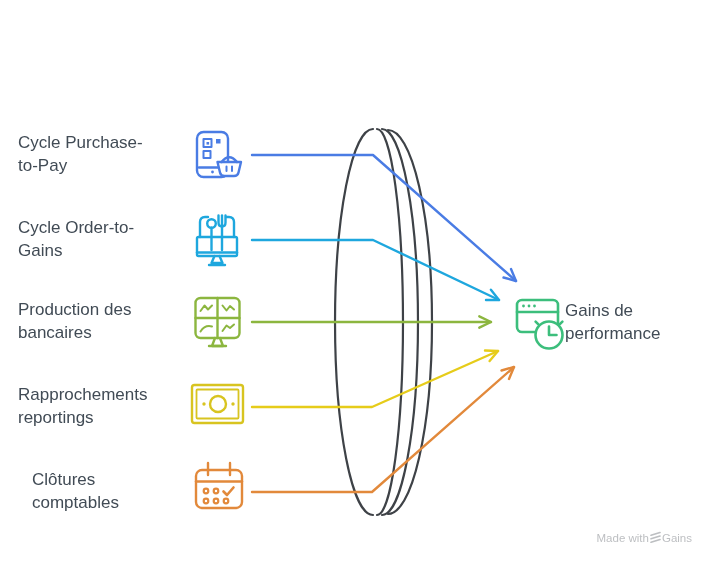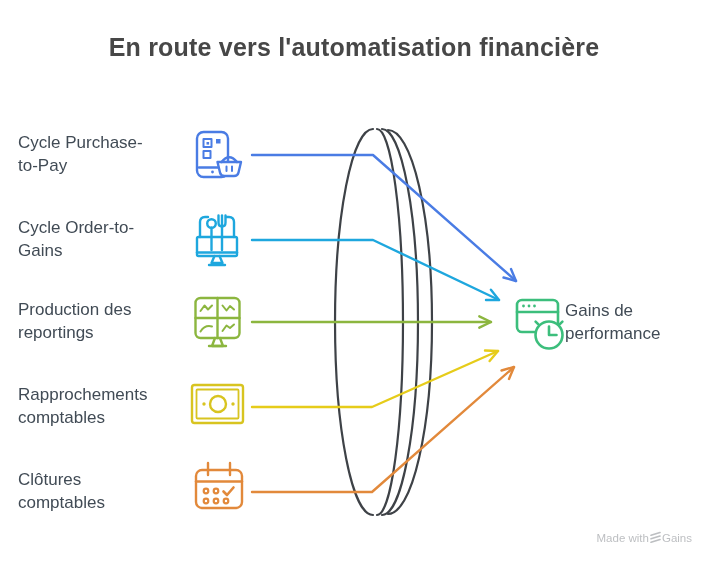--- a/index.html
+++ b/index.html
@@ -22,21 +22,20 @@
     position:absolute; right:16px; bottom:20px;
     display:flex; align-items:center; 
     font-size:11.5px; color:#BDBFC2;
   }
 </style>
 </head>
 <body>
 
 <div class="stage">
 
-  <h1 class="title">En route vers l'automatisation financière</h1>
 
   <svg class="overlay" width="708" height="564" viewBox="0 0 708 564">
     <g fill="none" stroke="#3E4247" stroke-width="2.2" stroke-linecap="round">
       <path d="M373 129 A 38 193 0 0 0 373 515"></path>
       <path d="M377 129 A 26 193 0 0 1 377 515"></path>
       <path d="M382 129 A 36 193 0 0 1 382 515"></path>
       <path d="M388 130 A 44 192 0 0 1 388 514"></path>
     </g>
     <g fill="none" stroke-width="2.4" stroke-linecap="round" stroke-linejoin="round">
       <g stroke="#4A7CE4">
@@ -97,44 +96,44 @@
     <rect x="7.5" y="8" width="44" height="40" rx="5"></rect>
     <path d="M29.5 8 V48 M7.5 28 H51.5"></path>
     <path d="M12.5 21 L16.5 15.5 L20 19.5 L24 15.5" stroke-width="2"></path>
     <path d="M34.5 15.5 L38.5 20.5 L42 16 L46 19.5" stroke-width="2"></path>
     <path d="M12.5 41.5 Q17 34.5 24 36.5" stroke-width="2"></path>
     <path d="M34.5 41 L38.5 35.5 L42 38 L46 34.5" stroke-width="2"></path>
     <path d="M27 48 L24 56 H35 L32 48"></path>
     <path d="M21 56 H38"></path>
   </svg>
   <div class="label" style="left:18px; top:299px; width:172px;">Production des
-reportings</div>
+bancaires</div>
 
   <svg class="icon" style="left:186px; top:376px;" width="62" height="56" viewBox="0 0 62 56" fill="none" stroke="#D8C420" stroke-width="2.4" stroke-linecap="round" stroke-linejoin="round">
     <rect x="6" y="9" width="51" height="38" rx="2.5"></rect>
     <rect x="10.5" y="13.5" width="42" height="29" rx="1" stroke-width="1.8"></rect>
     <circle cx="32" cy="28" r="8"></circle>
     <circle cx="18" cy="28" r="1.7" fill="#D8C420" stroke="none"></circle>
     <circle cx="47" cy="28" r="1.7" fill="#D8C420" stroke="none"></circle>
   </svg>
   <div class="label" style="left:18px; top:384px; width:172px;">Rapprochements
-comptables</div>
+reportings</div>
 
   <svg class="icon" style="left:188px; top:458px;" width="62" height="62" viewBox="0 0 62 62" fill="none" stroke="#E2893B" stroke-width="2.4" stroke-linecap="round" stroke-linejoin="round">
     <rect x="8" y="12" width="46" height="38" rx="6"></rect>
     <path d="M8 23.5 H54"></path>
     <path d="M20 5 V17 M42 5 V17"></path>
     <circle cx="18" cy="33" r="2.3" stroke-width="2.2"></circle>
     <circle cx="28" cy="33" r="2.3" stroke-width="2.2"></circle>
     <path d="M35.5 33.5 L39 37 L45.5 29.5" stroke-width="2.6"></path>
     <circle cx="18" cy="43" r="2.3" stroke-width="2.2"></circle>
     <circle cx="28" cy="43" r="2.3" stroke-width="2.2"></circle>
     <circle cx="38" cy="43" r="2.3" stroke-width="2.2"></circle>
   </svg>
-  <div class="label" style="left:18px; top:469px; width:172px;">Clôtures
+  <div class="label" style="left:32px; top:469px; width:172px;">Clôtures
 comptables</div>
 
   <svg class="icon" style="left:510px; top:291px;" width="64" height="64" viewBox="0 0 64 64" fill="none" stroke="#3CBE7C" stroke-width="2.6" stroke-linecap="round" stroke-linejoin="round">
     <rect x="7" y="9" width="41" height="32" rx="5"></rect>
     <path d="M7 21 H48"></path>
     <circle cx="13.5" cy="15" r="1.4" fill="#3CBE7C" stroke="none"></circle>
     <circle cx="19" cy="15" r="1.4" fill="#3CBE7C" stroke="none"></circle>
     <circle cx="24.5" cy="15" r="1.4" fill="#3CBE7C" stroke="none"></circle>
     <path d="M28.4 33.4 L25.6 30.6"></path>
     <path d="M49.6 33.4 L52.4 30.6"></path>

